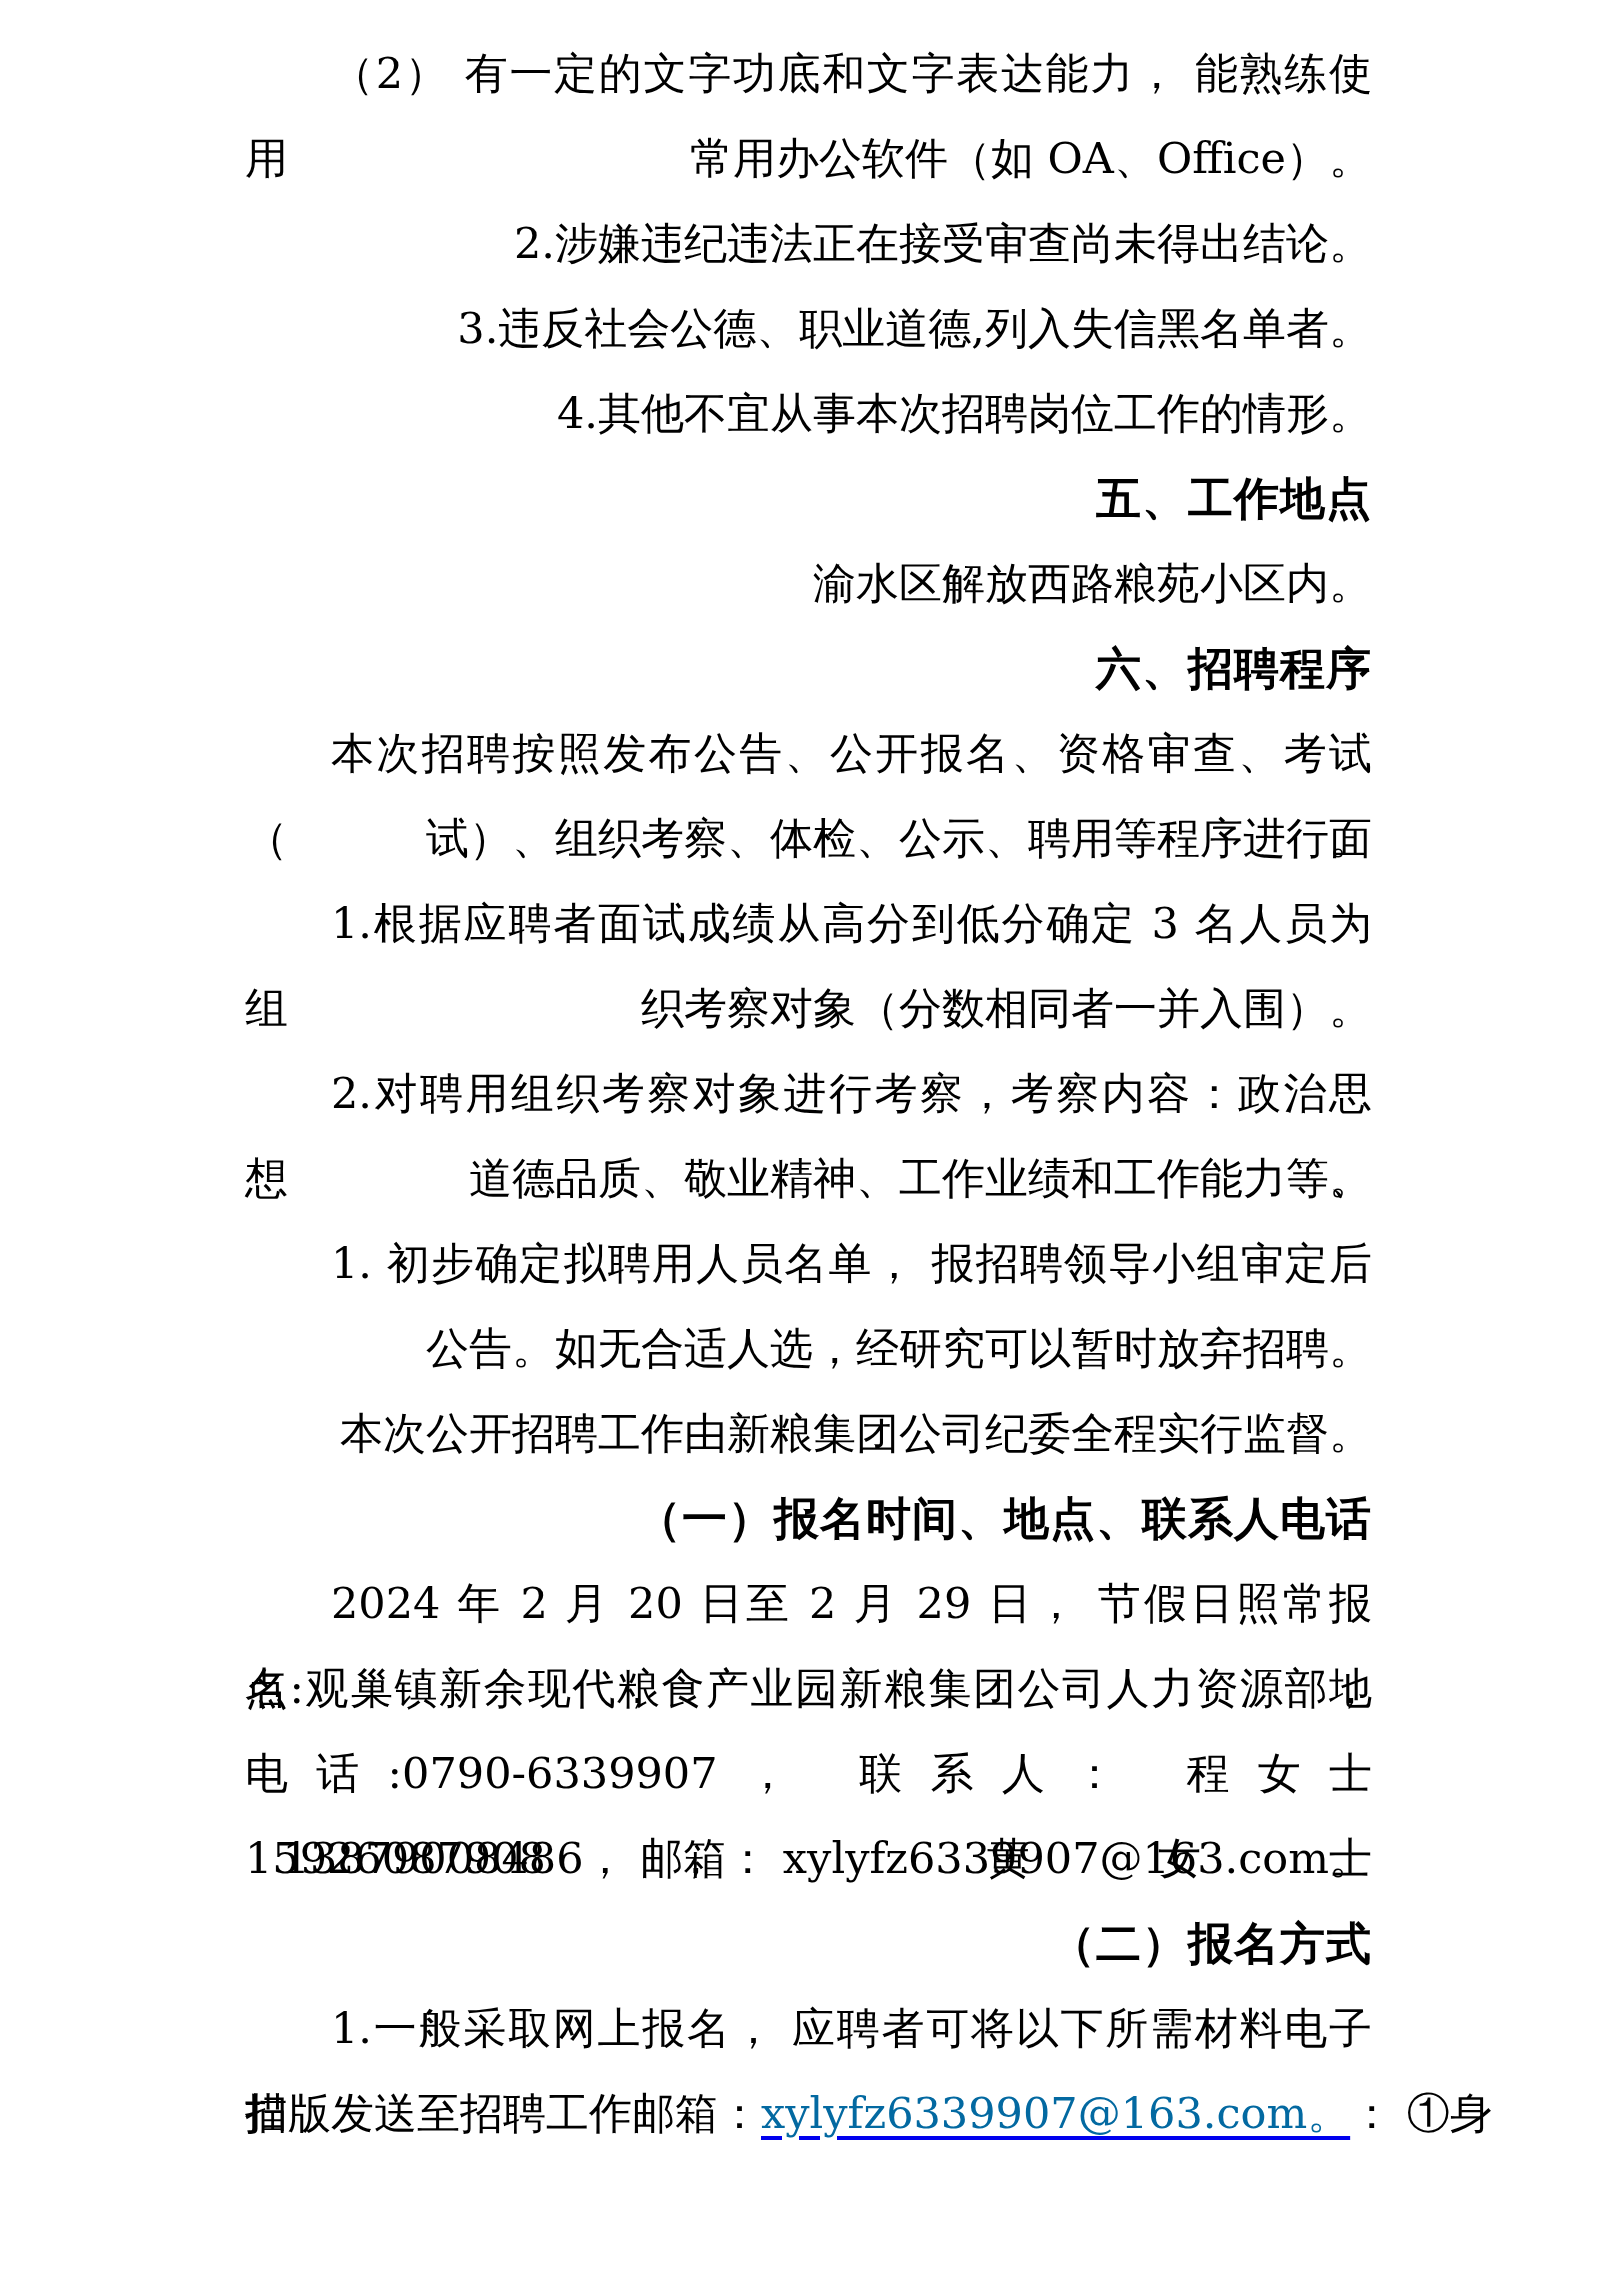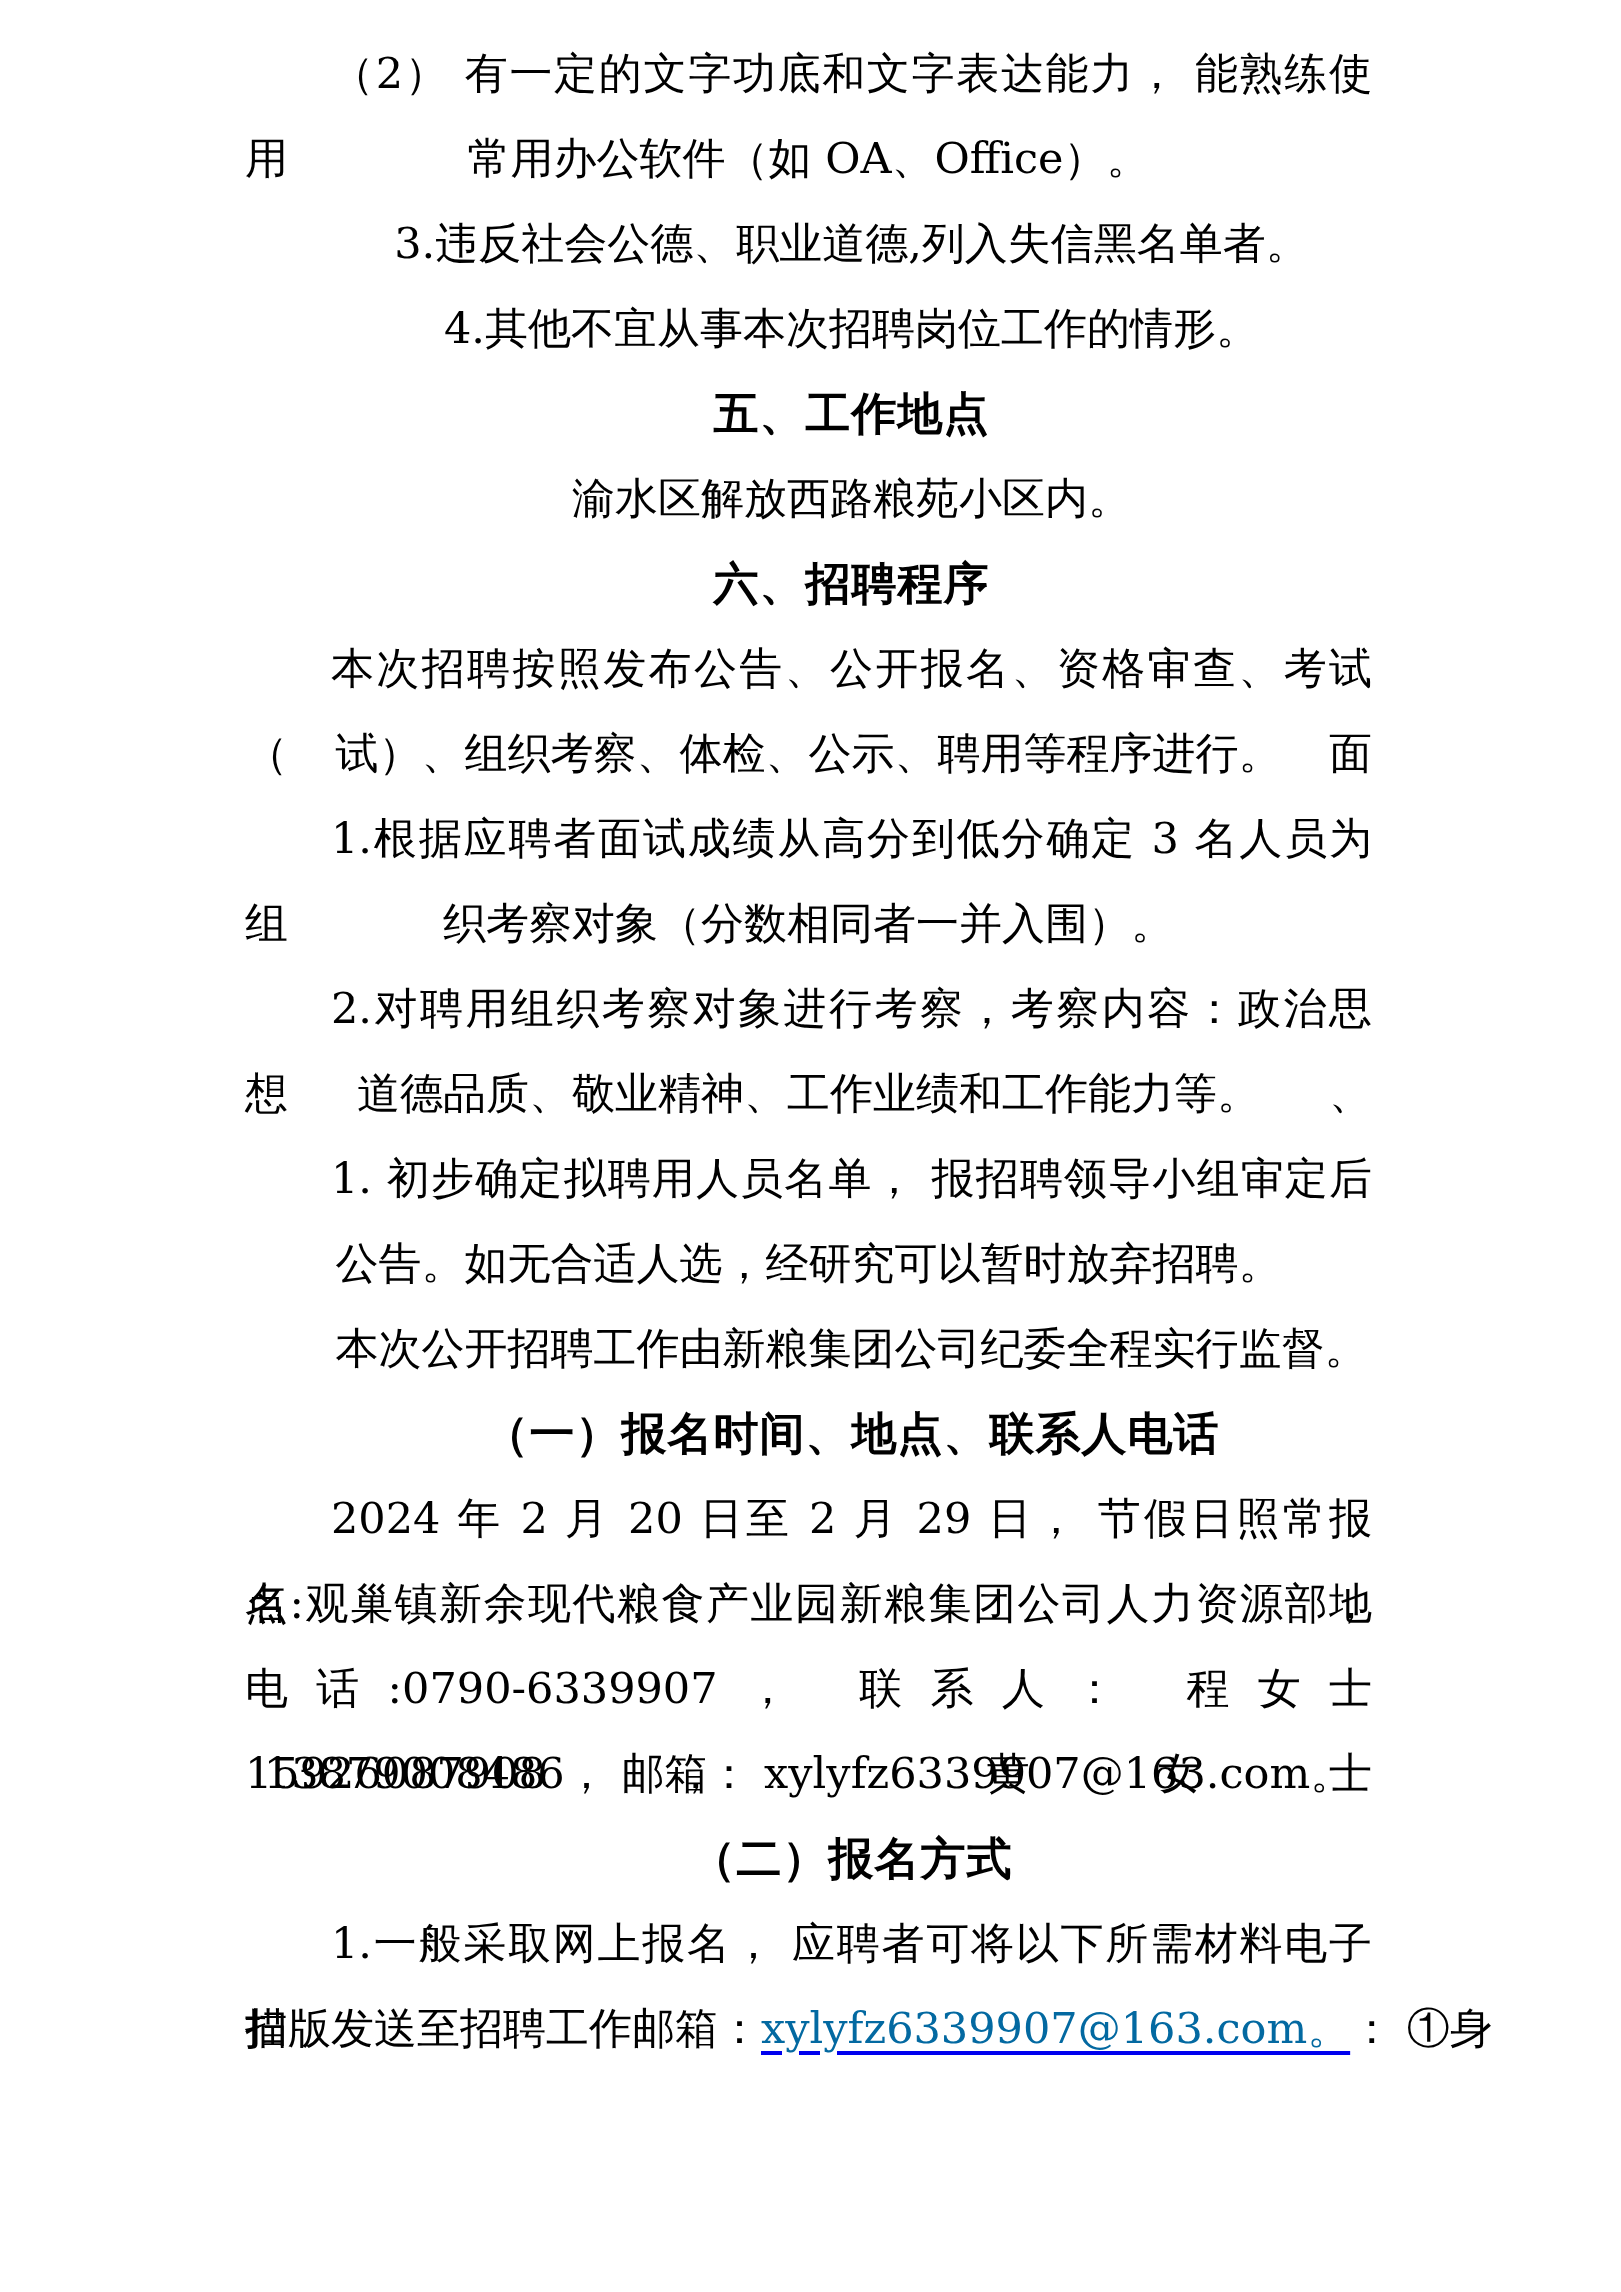--- a/index.html
+++ b/index.html
@@ -20,21 +20,21 @@
     margin-top: 27px;
   }
   .doc-body {
     width: 1127px;
   }
   .line {
     width: 1127px;
     height: 85px;
     line-height: 85px;
     font-size: 43px;
-    text-align: center;
+    text-align: right;
     white-space: nowrap;
   }
   .line.fill {
     white-space: normal;
     text-align: justify;
     text-align-last: justify;
   }
   .line.indent {
     text-indent: 86px;
   }
@@ -52,20 +52,21 @@
     cursor: pointer;
   }
 </style>
 </head>
 <body>
 
 <div class="page">
   <div class="doc-body">
       <div class="line indent fill">（2） 有一定的文字功底和文字表达能力， 能熟练使用</div>
       <div class="line">常用办公软件（如 OA、Office）。</div>
+      <div class="line indent">2.涉嫌违纪违法正在接受审查尚未得出结论。</div>
       <div class="line indent">3.违反社会公德、职业道德,列入失信黑名单者。</div>
       <div class="line indent">4.其他不宜从事本次招聘岗位工作的情形。</div>
       <div class="line heading indent">五、工作地点</div>
       <div class="line indent">渝水区解放西路粮苑小区内。</div>
       <div class="line heading indent">六、招聘程序</div>
       <div class="line indent fill">本次招聘按照发布公告、公开报名、资格审查、考试（面</div>
       <div class="line">试）、组织考察、体检、公示、聘用等程序进行。</div>
       <div class="line indent fill">1.根据应聘者面试成绩从高分到低分确定 3 名人员为组</div>
       <div class="line">织考察对象（分数相同者一并入围）。</div>
       <div class="line indent fill">2.对聘用组织考察对象进行考察，考察内容：政治思想、</div>

